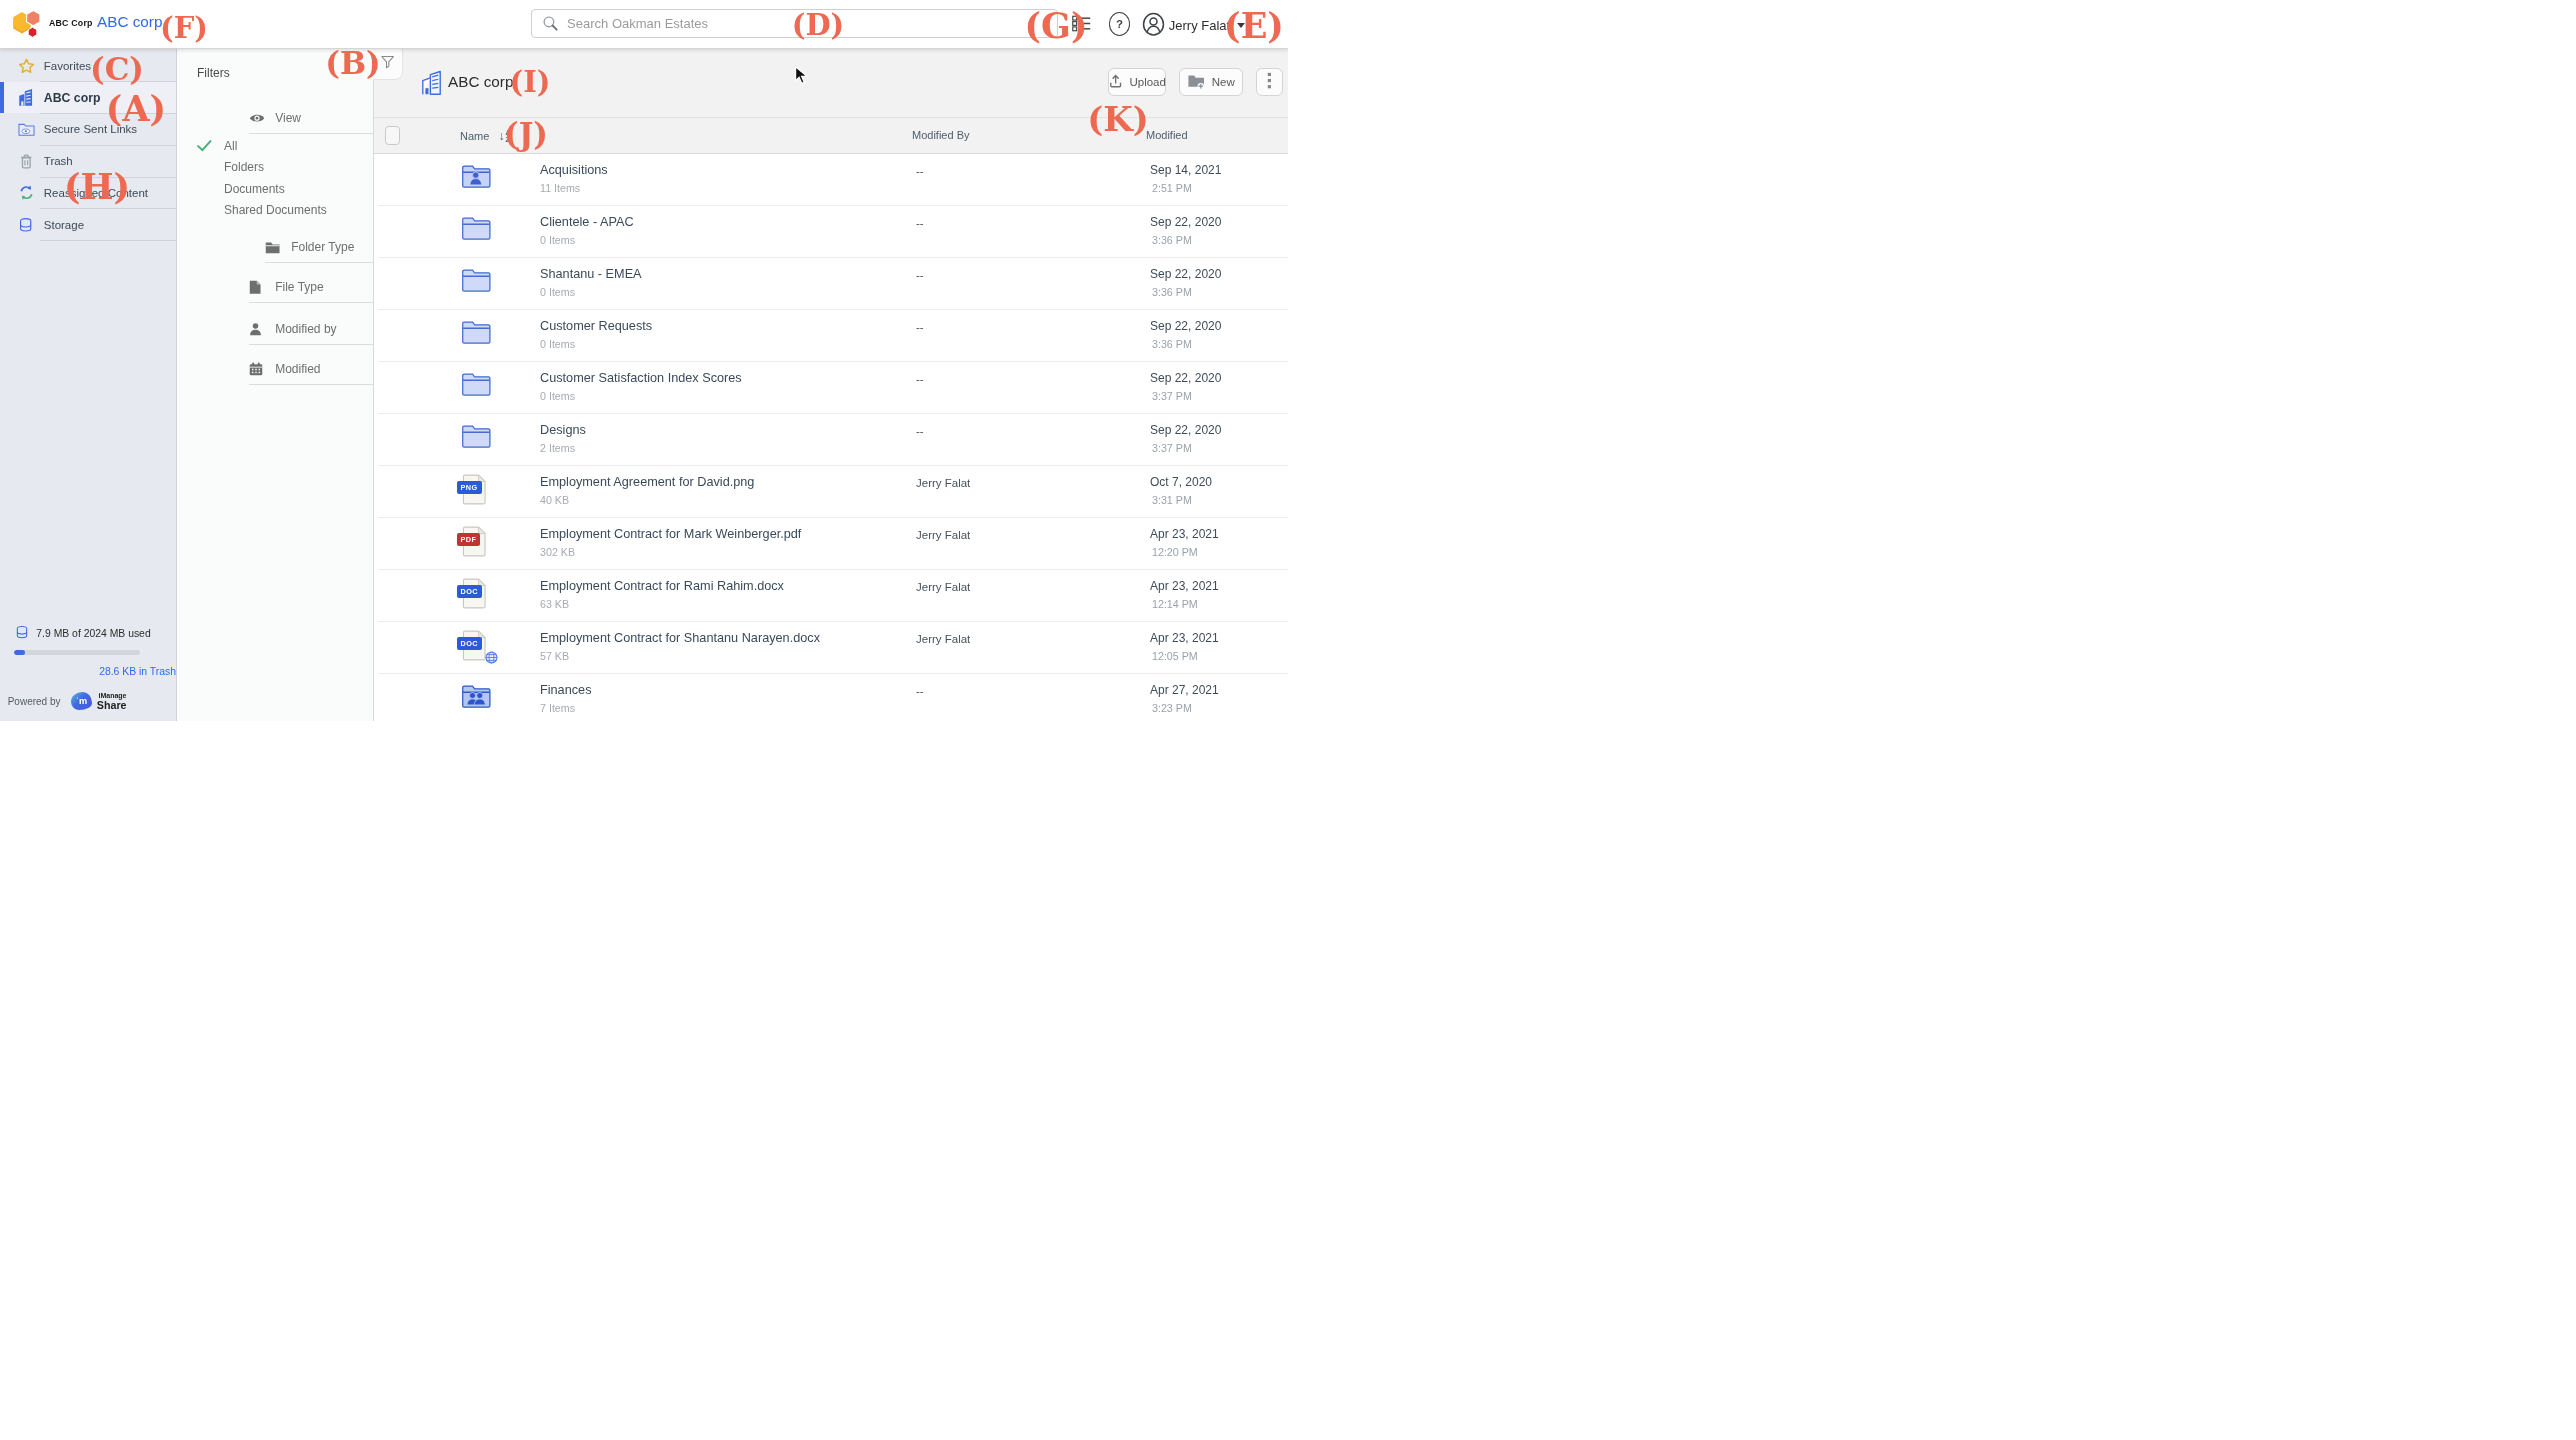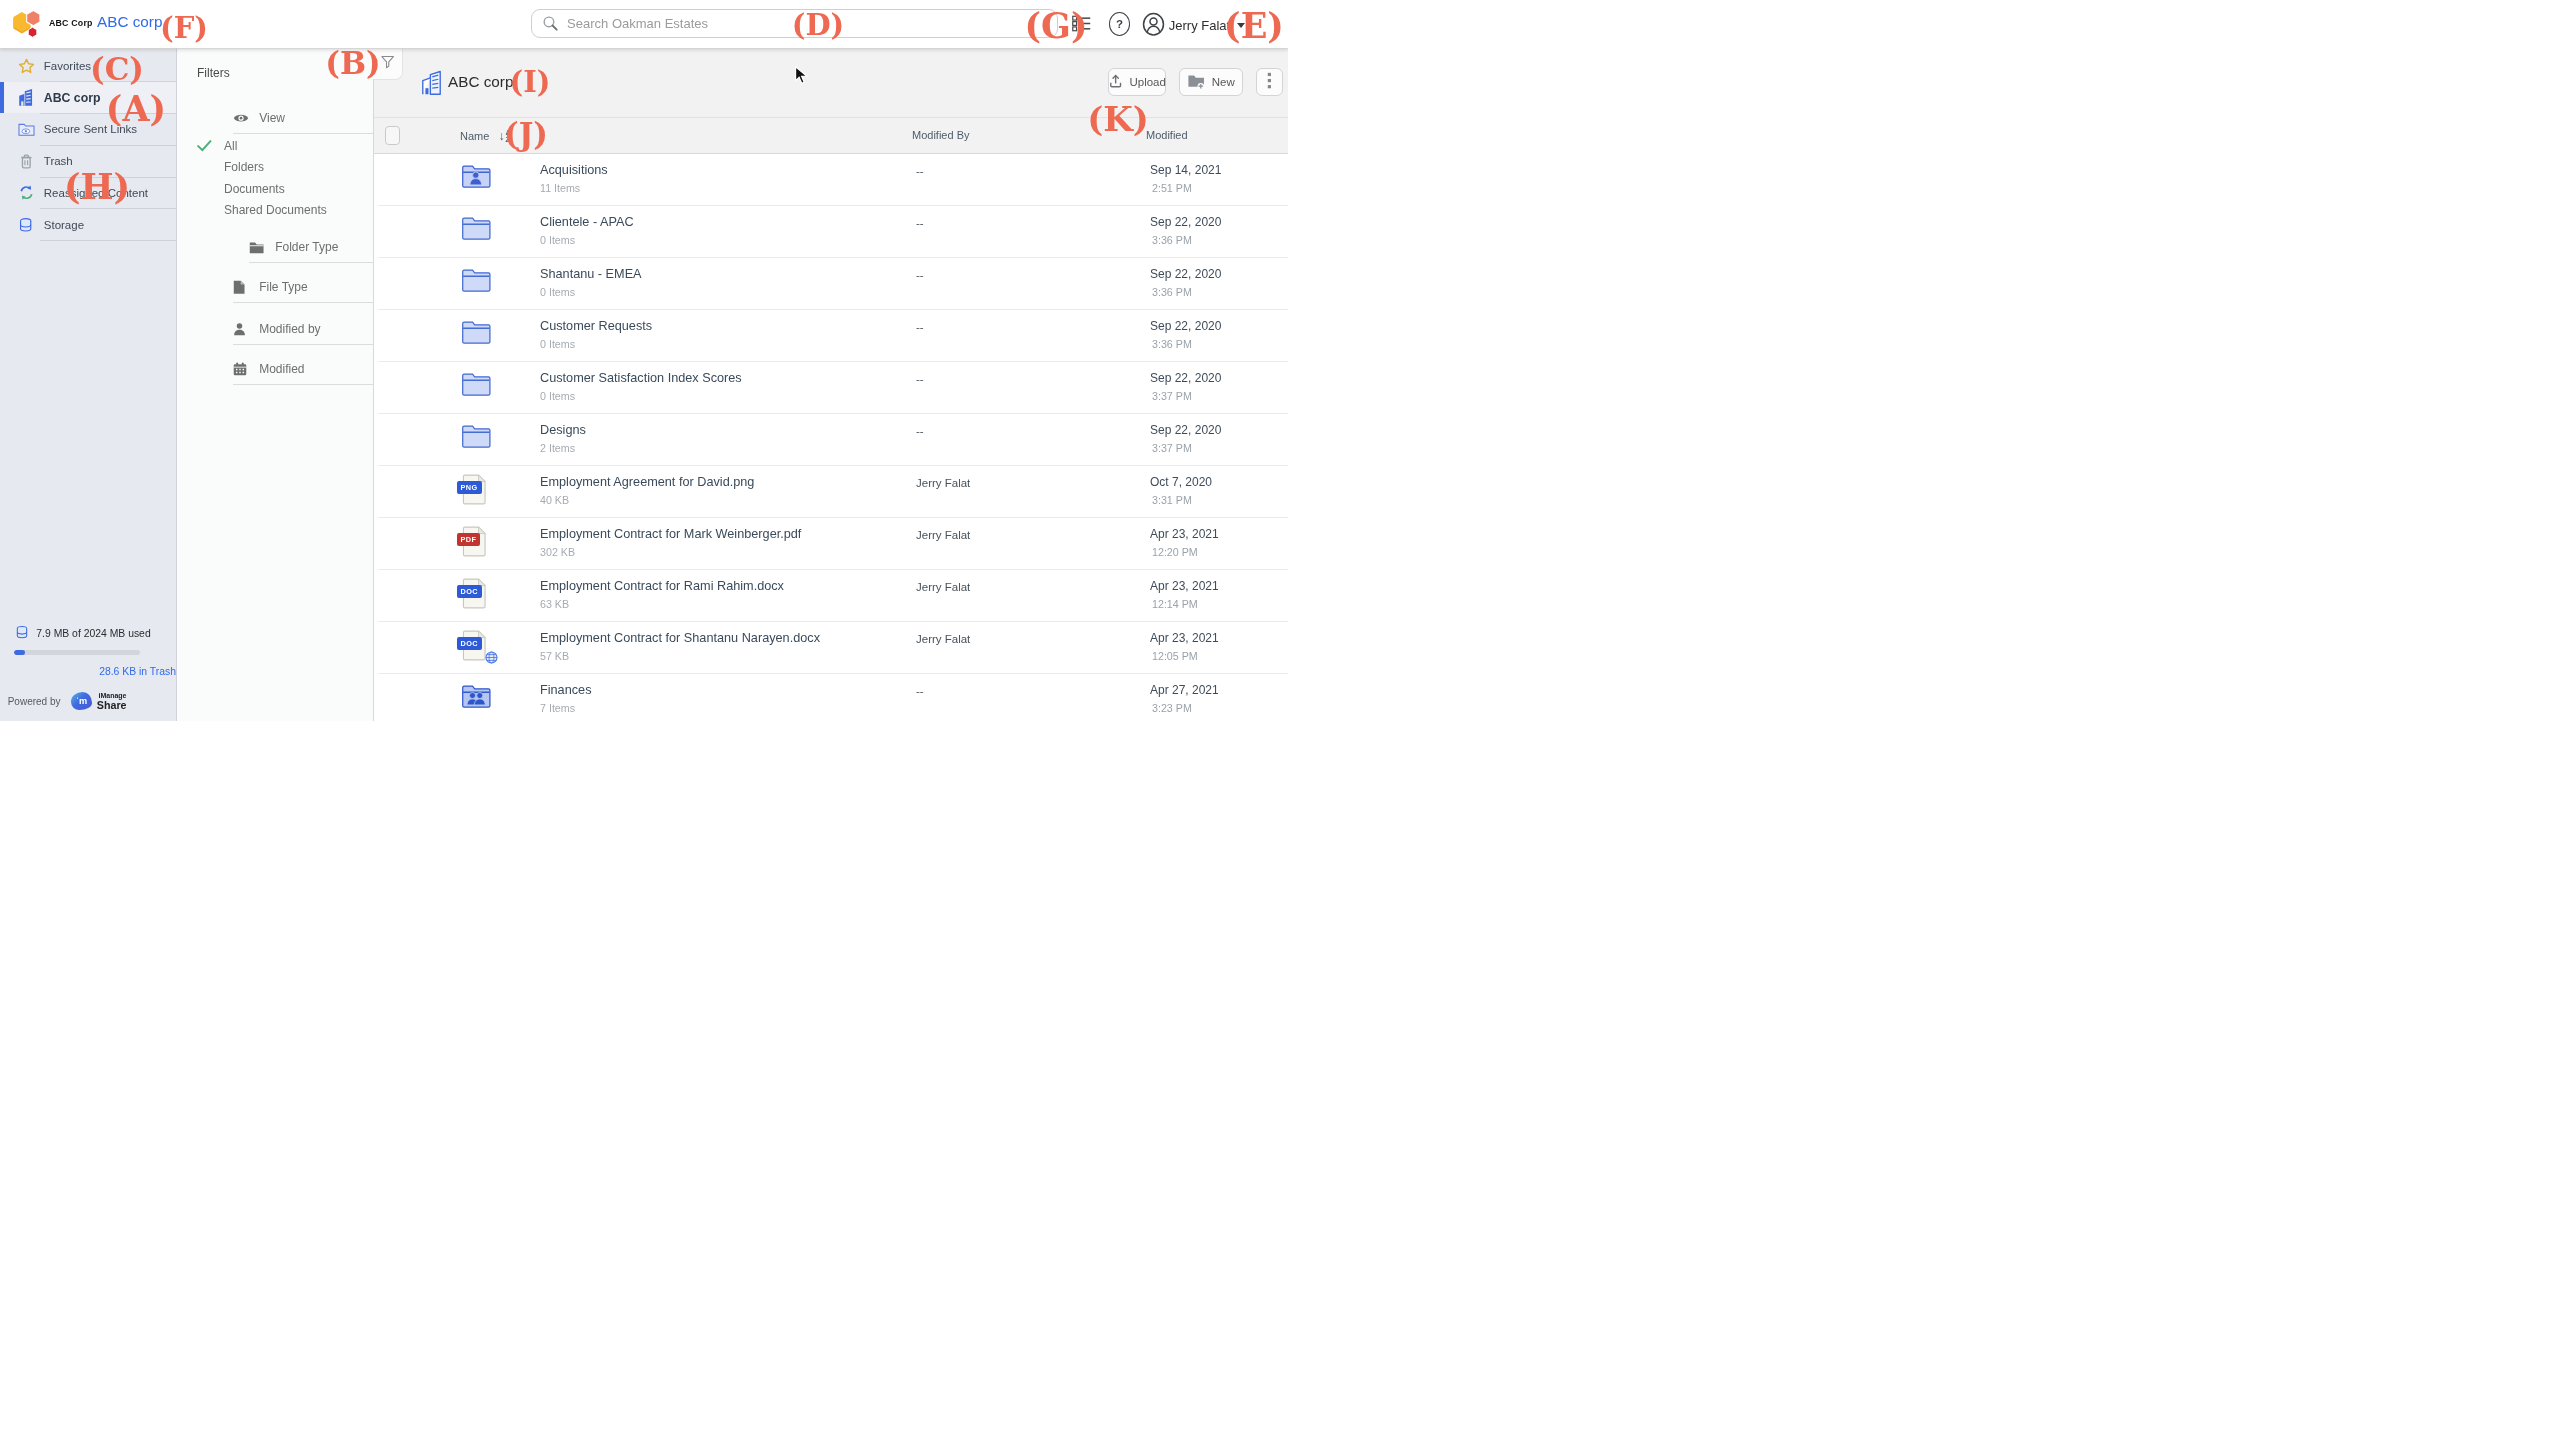--- a/index.html
+++ b/index.html
@@ -6,21 +6,21 @@
   .app{position:relative;width:1288px;height:721px;overflow:hidden;
        font-family:"Liberation Sans",sans-serif;background:#404040;}
 
   
   .topbar{position:absolute;left:0;top:0;width:1288px;height:48px;background:#fff;
           box-shadow:0 0.8px 0 #d4d4d4,0 1.5px 3.8px rgba(0,0,0,.14);z-index:30;}
   .logo-mark{position:absolute;left:12.3px;top:9.2px;width:35px;height:29px;}
   .logo-text{position:absolute;left:49px;top:18.4px;font-size:8.8px;font-weight:bold;color:#141414;letter-spacing:0.2px;}
   .breadcrumb{position:absolute;left:97px;top:13px;font-size:15.3px;color:#2f6ae8;cursor:pointer;}
   .searchbox{position:absolute;left:531px;top:9.2px;width:527px;height:29px;background:#fff;
-             border:0.8px solid #cfcfcf;border-radius:9px;box-sizing:border-box;display:flex;align-items:center;}
+             border:0.8px solid #cfcfcf;border-radius:4px;box-sizing:border-box;display:flex;align-items:center;}
   .searchbox input{border:none;outline:none;flex:1;margin-left:6.1px;font-size:13px;color:#444;
                    font-family:"Liberation Sans",sans-serif;background:transparent;}
   .searchbox input::placeholder{color:#9b9b9b;}
   .search-glyph{margin-left:10px;display:flex;}
   .tb-icon{position:absolute;cursor:pointer;display:flex;align-items:center;justify-content:center;}
   .list-icon{left:1072px;top:15.3px;}
   .help-icon{left:1109px;top:12.3px;width:19px;height:21.5px;border:1.5px solid #3f4449;border-radius:50%;
              font-size:11.5px;font-weight:bold;color:#3f4449;}
   .user-wrap{position:absolute;left:1142px;top:11.5px;display:flex;align-items:center;cursor:pointer;}
   .user-name{margin-left:3.8px;font-size:13px;color:#2e2e2e;}
@@ -53,21 +53,21 @@
             color:#fff;font-size:9.2px;font-weight:bold;}
   .ims-text{margin-left:4.6px;line-height:1;}
   .ims-top{font-size:7px;font-weight:bold;color:#222;}
   .ims-bottom{font-size:10.7px;font-weight:bold;color:#222;margin-top:0.8px;}
 
   
   .filters{position:relative;width:197px;height:100%;background:#fafbfb;border-right:0.8px solid #d8d8d8;box-sizing:border-box;flex:none;}
   .funnel-tab{position:absolute;right:-30px;top:0;width:29px;height:31px;background:#fcfcfd;border:0.8px solid #e3e3e3;border-top:none;border-left:none;
               border-radius:0 0 7.7px 0;display:flex;align-items:center;justify-content:center;cursor:pointer;z-index:5;}
   .filters-title{position:absolute;left:20px;top:18.4px;font-size:12px;color:#4a4a4a;text-align:right;}
-  .fsec-head{position:absolute;left:0;width:100%;cursor:pointer;padding-left:36px;}
+  .fsec-head{position:absolute;left:16px;width:100%;cursor:pointer;padding-left:36px;}
   .fsec-row{display:flex;align-items:center;margin:0 17px 0 20px;}
   .fsec-row .f-icon{width:17px;display:flex;}
   .fsec-row .f-label{margin-left:9.2px;font-size:12px;color:#6e6e6e;flex:1;}
   .fsec-row .f-chev{margin-right:0;}
   .fsec-underline{height:0.8px;background:#dcdcdc;margin:7.7px 17px 0 20px;}
   .view-head{top:63px;}
   .view-options{position:absolute;left:0;top:87px;width:100%;}
   .view-opt{position:relative;height:21.5px;display:flex;align-items:center;cursor:pointer;}
   .view-opt .vo-check{width:17px;margin-left:20px;display:flex;}
   .view-opt .vo-label{margin-left:10px;font-size:12px;color:#6e6e6e;}

